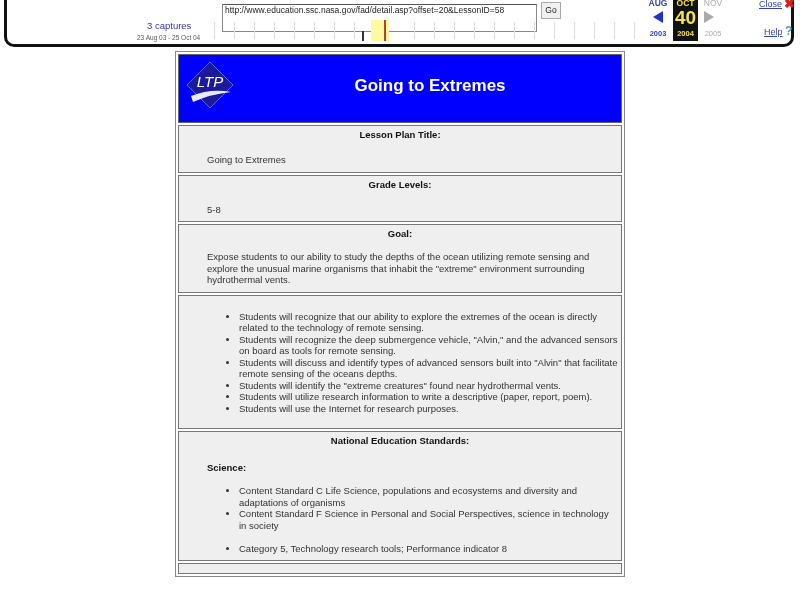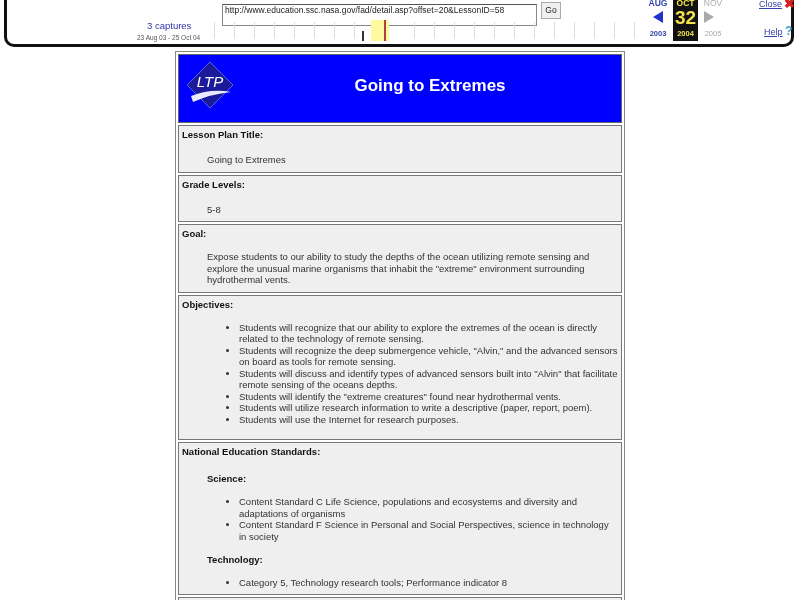--- a/index.html
+++ b/index.html
@@ -7,21 +7,21 @@
 
   
   .wb { position:absolute; left:4px; top:-6px; width:790px; height:53px; border:3px solid #111; border-top:none; border-radius:0 0 10px 10px; background:#fff; box-sizing:border-box; }
   .wb-logo { position:absolute; left:14px; top:8px; width:90px; height:34px; }
   .wb-logo .ia { font-family:"DejaVu Serif", serif; font-size:5.5px; letter-spacing:2.2px; color:#222; font-weight:bold; position:absolute; left:2px; top:0; white-space:nowrap; }
   .wb-logo .wm { position:absolute; left:2px; top:9px; font-family:"Liberation Sans", sans-serif; font-weight:bold; font-size:15px; letter-spacing:-0.8px; white-space:nowrap; transform:scaleY(1.2); transform-origin:left top; }
   .wb-logo .wm .a { color:#a0262c; }
   .wb-logo .wm .b { color:#222; }
   .captures { position:absolute; left:140px; top:26px; font-size:9.5px; color:#3333aa; }
   .dates { position:absolute; left:130px; top:40px; font-size:6.5px; color:#555; white-space:nowrap; }
-  .url-input { position:absolute; left:215px; top:10px; width:315px; height:22px; border:1px solid #888; border-top-color:#555; font-size:8.5px; font-family:"Liberation Sans", sans-serif; padding:0 2px; box-sizing:border-box; line-height:11px; color:#222; background:#fff; }
+  .url-input { position:absolute; left:215px; top:10px; width:315px; height:28px; border:1px solid #888; border-top-color:#555; font-size:8.5px; font-family:"Liberation Sans", sans-serif; padding:0 2px; box-sizing:border-box; line-height:11px; color:#222; background:#fff; }
   .go-btn { position:absolute; left:534px; top:8px; width:18px; height:15px; border:1px solid #aaa; background:#f0f0f0; font-size:8.5px; text-align:center; line-height:14px; color:#222; }
   .timeline { position:absolute; left:207px; top:26px; width:440px; height:21px; }
   .tick { position:absolute; top:2px; width:1px; height:17px; background:#ddd; }
   .cap-bar { position:absolute; bottom:0; width:2px; background:#333; }
   .hl { position:absolute; top:0; height:21px; background:#fffaa0; }
   .cur-bar { position:absolute; top:0; width:2px; height:21px; background:#b04040; }
 
   .cal { position:absolute; top:0; height:47px; text-align:center; font-weight:bold; }
   .cal .m { font-size:8.5px; margin-top:4px; }
   .cal .y { font-size:7.5px; position:absolute; bottom:3px; left:0; right:0; }
@@ -35,21 +35,21 @@
   .close-x { position:absolute; left:777px; top:2px; font-size:13px; color:#d42020; font-weight:bold; }
   .help-link { position:absolute; left:757px; top:33px; font-size:9px; color:#3344aa; text-decoration:underline; }
   .help-q { position:absolute; left:778px; top:30px; font-size:12px; color:#4aa0c8; font-weight:bold; }
 
   
   .lesson { position:absolute; left:175px; top:51px; width:450px; border:1px solid #888; background:#fff; box-sizing:border-box; padding:2px; }
   .banner { height:69px; background:#0000ff; border:1px solid #666; position:relative; box-sizing:border-box; }
   .ltp-logo { position:absolute; left:6px; top:5px; width:50px; height:50px; }
   .banner-title { position:absolute; left:60px; right:0; top:0; height:61px; line-height:61px; text-align:center; color:#fff; font-weight:bold; font-size:17px; }
   .sec { background:#efefef; border:1px solid #777; margin-top:2px; padding:3px 3px 6px 3px; font-size:9.5px; color:#333; }
-  .sec h4 { margin:0; font-size:9.5px; color:#111; font-weight:bold; }
+  .sec h4 { margin:0; font-size:9.5px; color:#111; font-weight:bold;text-align:center; }
   .sec .body { margin:14px 0 0 25px; line-height:11.5px; }
   .sec ul { margin:12px 0 0 0; padding-left:57px; line-height:11.5px; }
   .sec ul li { margin:0; }
   .sub { margin:16px 0 0 25px; font-weight:bold; color:#111; font-size:9.5px; }
   .sec ul.s { margin-top:12px; }
 </style>
 </head>
 <body>
 
 <div class="wb">
@@ -84,21 +84,21 @@
     <div class="tick" style="left:420px"></div>
   </div>
 
   <div class="cal cal-prev">
     <div class="m">AUG</div>
     <div class="arrow-l"></div>
     <div class="y">2003</div>
   </div>
   <div class="cal cal-cur">
     <div class="m">OCT</div>
-    <div class="day">32</div>
+    <div class="day">40</div>
     <div class="y">2004</div>
   </div>
   <div class="cal cal-next">
     <div class="m">NOV</div>
     <div class="arrow-r"></div>
     <div class="y">2005</div>
   </div>
 
   <a class="close-link">Close</a>
   <span class="close-x">✖</span>
@@ -125,39 +125,37 @@
     <h4>Grade Levels:</h4>
     <div class="body">5-8</div>
   </div>
 
   <div class="sec">
     <h4>Goal:</h4>
     <div class="body" style="margin-top:12px">Expose students to our ability to study the depths of the ocean utilizing remote sensing and explore the unusual marine organisms that inhabit the "extreme" environment surrounding hydrothermal vents.</div>
   </div>
 
   <div class="sec" style="padding-bottom:14px">
-    <h4>Objectives:</h4>
     <ul>
       <li>Students will recognize that our ability to explore the extremes of the ocean is directly related to the technology of remote sensing.</li>
       <li>Students will recognize the deep submergence vehicle, "Alvin," and the advanced sensors on board as tools for remote sensing.</li>
       <li>Students will discuss and identify types of advanced sensors built into "Alvin" that facilitate remote sensing of the oceans depths.</li>
       <li>Students will identify the "extreme creatures" found near hydrothermal vents.</li>
       <li>Students will utilize research information to write a descriptive (paper, report, poem).</li>
       <li>Students will use the Internet for research purposes.</li>
     </ul>
   </div>
 
   <div class="sec" style="padding-bottom:5px">
     <h4>National Education Standards:</h4>
     <div class="sub">Science:</div>
     <ul class="s">
       <li>Content Standard C Life Science, populations and ecosystems and diversity and adaptations of organisms</li>
       <li>Content Standard F Science in Personal and Social Perspectives, science in technology in society</li>
     </ul>
-    <div class="sub" style="margin-top:12px">Technology:</div>
     <ul class="s">
       <li>Category 5, Technology research tools; Performance indicator 8</li>
     </ul>
   </div>
 
   <div class="sec">
     
   </div>
 </div>
 

